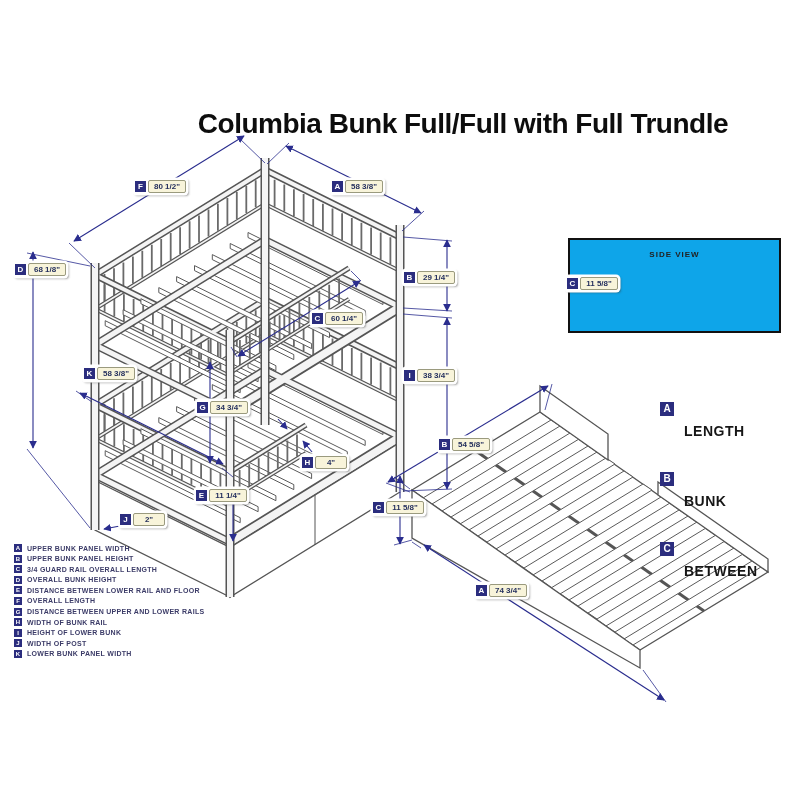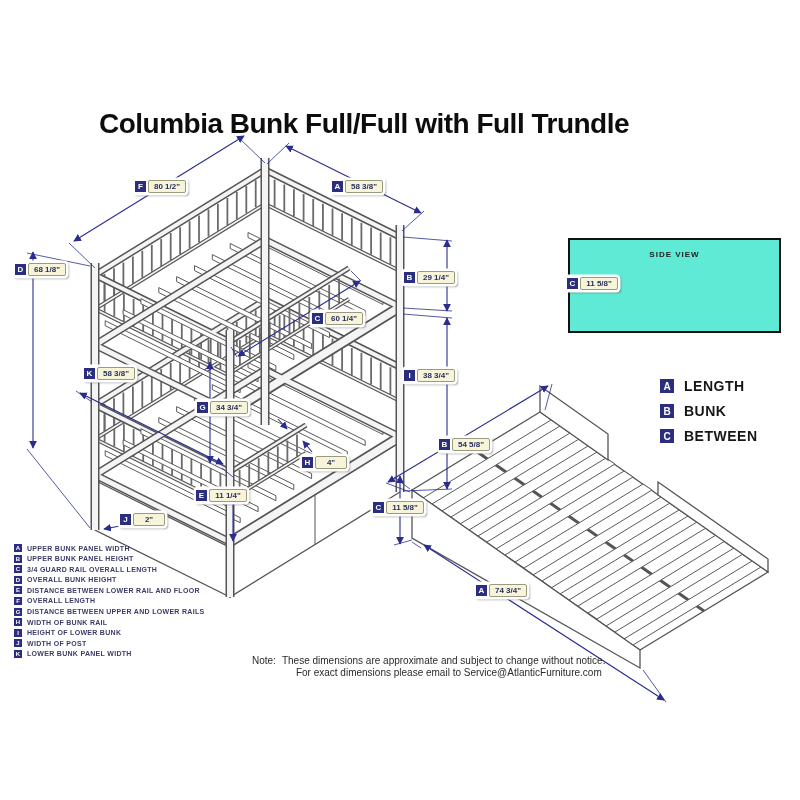--- a/index.html
+++ b/index.html
@@ -1,18 +1,18 @@
 <!DOCTYPE html>
 <html><head>
 <meta charset="utf-8">
 <style>
   html,body{margin:0;padding:0;background:#fff;}
   .canvas{position:relative;width:800px;height:800px;background:#fff;overflow:hidden;
           font-family:"Liberation Sans",sans-serif;}
-  .title{position:absolute;left:0;top:108px;width:728px;text-align:center;
+  .title{position:absolute;left:0;top:108px;width:728px;text-align:right;
          font-size:28px;font-weight:bold;color:#0d0d0d;letter-spacing:-0.5px;}
   svg.draw{position:absolute;left:0;top:0;}
   
   .ro{stroke:#555;fill:none;stroke-linecap:butt;}
   .ri{stroke:#f4f4f4;fill:none;stroke-linecap:butt;}
   .sp{stroke:#6a6a6a;stroke-width:1.8;fill:none;}
   .slat{fill:#fff;stroke:#5a5a5a;stroke-width:1;}
   .face{fill:#fff;stroke:#555;stroke-width:1.3;}
   .dimline{stroke:#2a2d8e;stroke-width:1.1;fill:none;}
   .extline{stroke:#2a2d8e;stroke-width:0.8;fill:none;}
@@ -21,29 +21,29 @@
        background:#fff;border-radius:3px;padding:1px;
        box-shadow:0 0 0 1.5px #fff,1.5px 1.5px 2px rgba(60,60,60,.45);}
   .dk{width:11px;height:11px;background:#2b2d7e;color:#fff;font-weight:bold;font-size:8px;
       display:flex;align-items:center;justify-content:center;flex:none;}
   .dv{background:#f8f4da;border:1px solid #9a9a7e;border-radius:2px;font-size:8px;
       font-weight:bold;color:#25305e;padding:0 3px;height:11px;line-height:11px;
       min-width:30px;text-align:center;white-space:nowrap;}
   .dv.short{min-width:24px;}
   
   .sideview{position:absolute;left:568px;top:238px;width:209px;height:91px;
-            border:2.5px solid #111;background:#5eead4;z-index:2;}
+            border:2.5px solid #111;background:#0ea5e9;z-index:2;}
   .sv-title{position:absolute;left:0;top:10px;width:100%;text-align:center;
             font-size:8px;font-weight:bold;color:#222;letter-spacing:1px;}
   
   .abc{position:absolute;left:660px;top:378px;z-index:3;}
   .abc-row{display:flex;align-items:center;gap:10px;margin-bottom:9px;}
   .abc-sq{width:14px;height:14px;background:#2b2d7e;color:#fff;font-weight:bold;font-size:10px;
           display:flex;align-items:center;justify-content:center;flex:none;}
-  .abc-label{font-size:14px;font-weight:bold;color:#161616;letter-spacing:0.5px;}
+  .abc-label{font-size:14px;font-weight:bold;color:#161616;letter-spacing:0.5px;margin-top:45px;}
   
   .keylist{position:absolute;left:14px;top:544px;z-index:3;}
   .key-row{display:flex;align-items:center;gap:5px;margin-bottom:2.6px;}
   .key-sq{width:8px;height:8px;background:#2b2d7e;color:#fff;font-weight:bold;font-size:6px;
           display:flex;align-items:center;justify-content:center;flex:none;}
   .key-label{font-size:7px;font-weight:bold;color:#3c3c68;letter-spacing:0.3px;white-space:nowrap;}
   
   .note{position:absolute;left:252px;top:655px;display:flex;gap:6px;z-index:3;}
   .note-prefix{font-size:10px;color:#2a2a2a;}
   .note-lines{display:flex;flex-direction:column;}
@@ -329,21 +329,14 @@
     <div class="key-row">
       <span class="key-sq">J</span>
       <span class="key-label">WIDTH OF POST</span>
     </div>
     <div class="key-row">
       <span class="key-sq">K</span>
       <span class="key-label">LOWER BUNK PANEL WIDTH</span>
     </div>
   </div>
 
-  <div class="note">
-    <span class="note-prefix">Note:</span>
-    <span class="note-lines">
-      <span class="note-l1">These dimensions are approximate and subject to change without notice.</span>
-      <span class="note-l2">For exact dimensions please email to Service@AtlanticFurniture.com</span>
-    </span>
-  </div>
 
 </div>
 
 </body></html>

